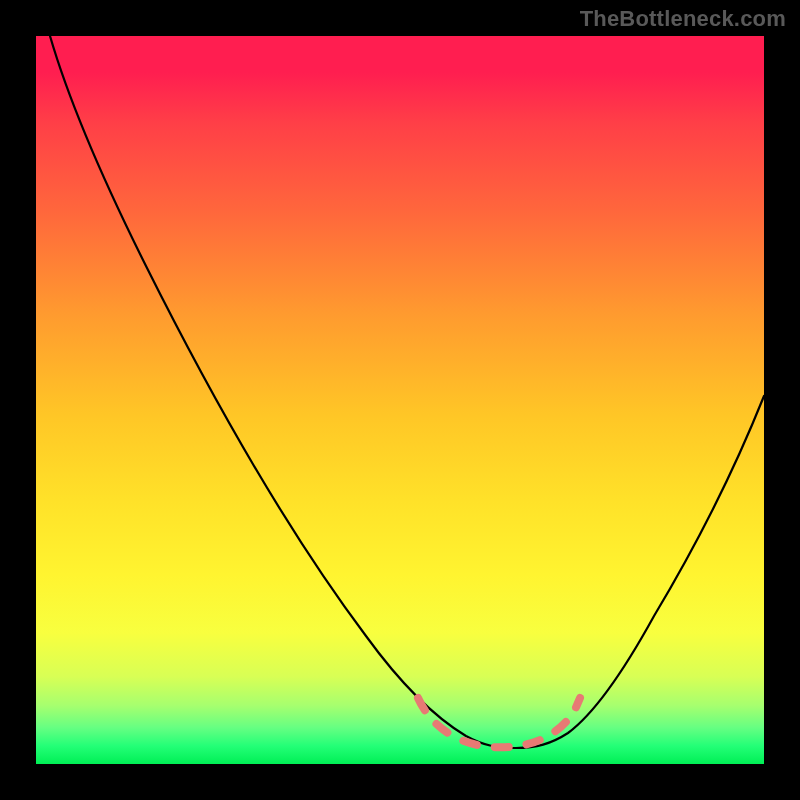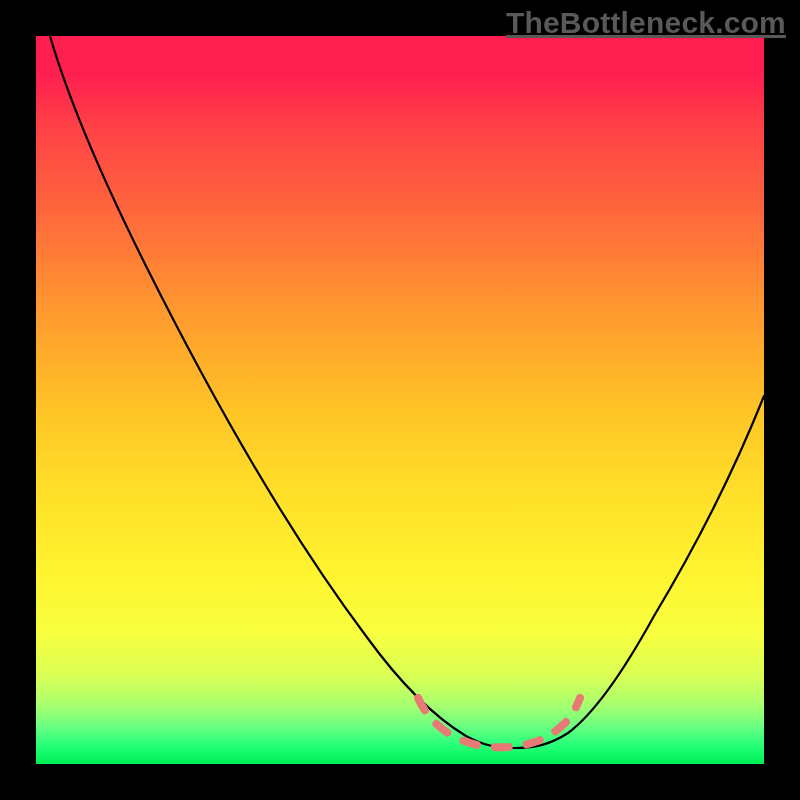--- a/index.html
+++ b/index.html
@@ -15,25 +15,24 @@
     position: relative;
     width: 800px;
     height: 800px;
     background: #000;
   }
   .watermark {
     position: absolute;
     top: 6px;
     right: 14px;
     color: #595959;
-    font-size: 30px;
+    font-size: 22px;
     font-weight: 600;
     letter-spacing: 0.2px;
     z-index: 10;
-    text-decoration: underline;
   }
   .plot {
     position: absolute;
     left: 36px;
     top: 36px;
     width: 728px;
     height: 728px;
     overflow: hidden;
   }
   .grad {

